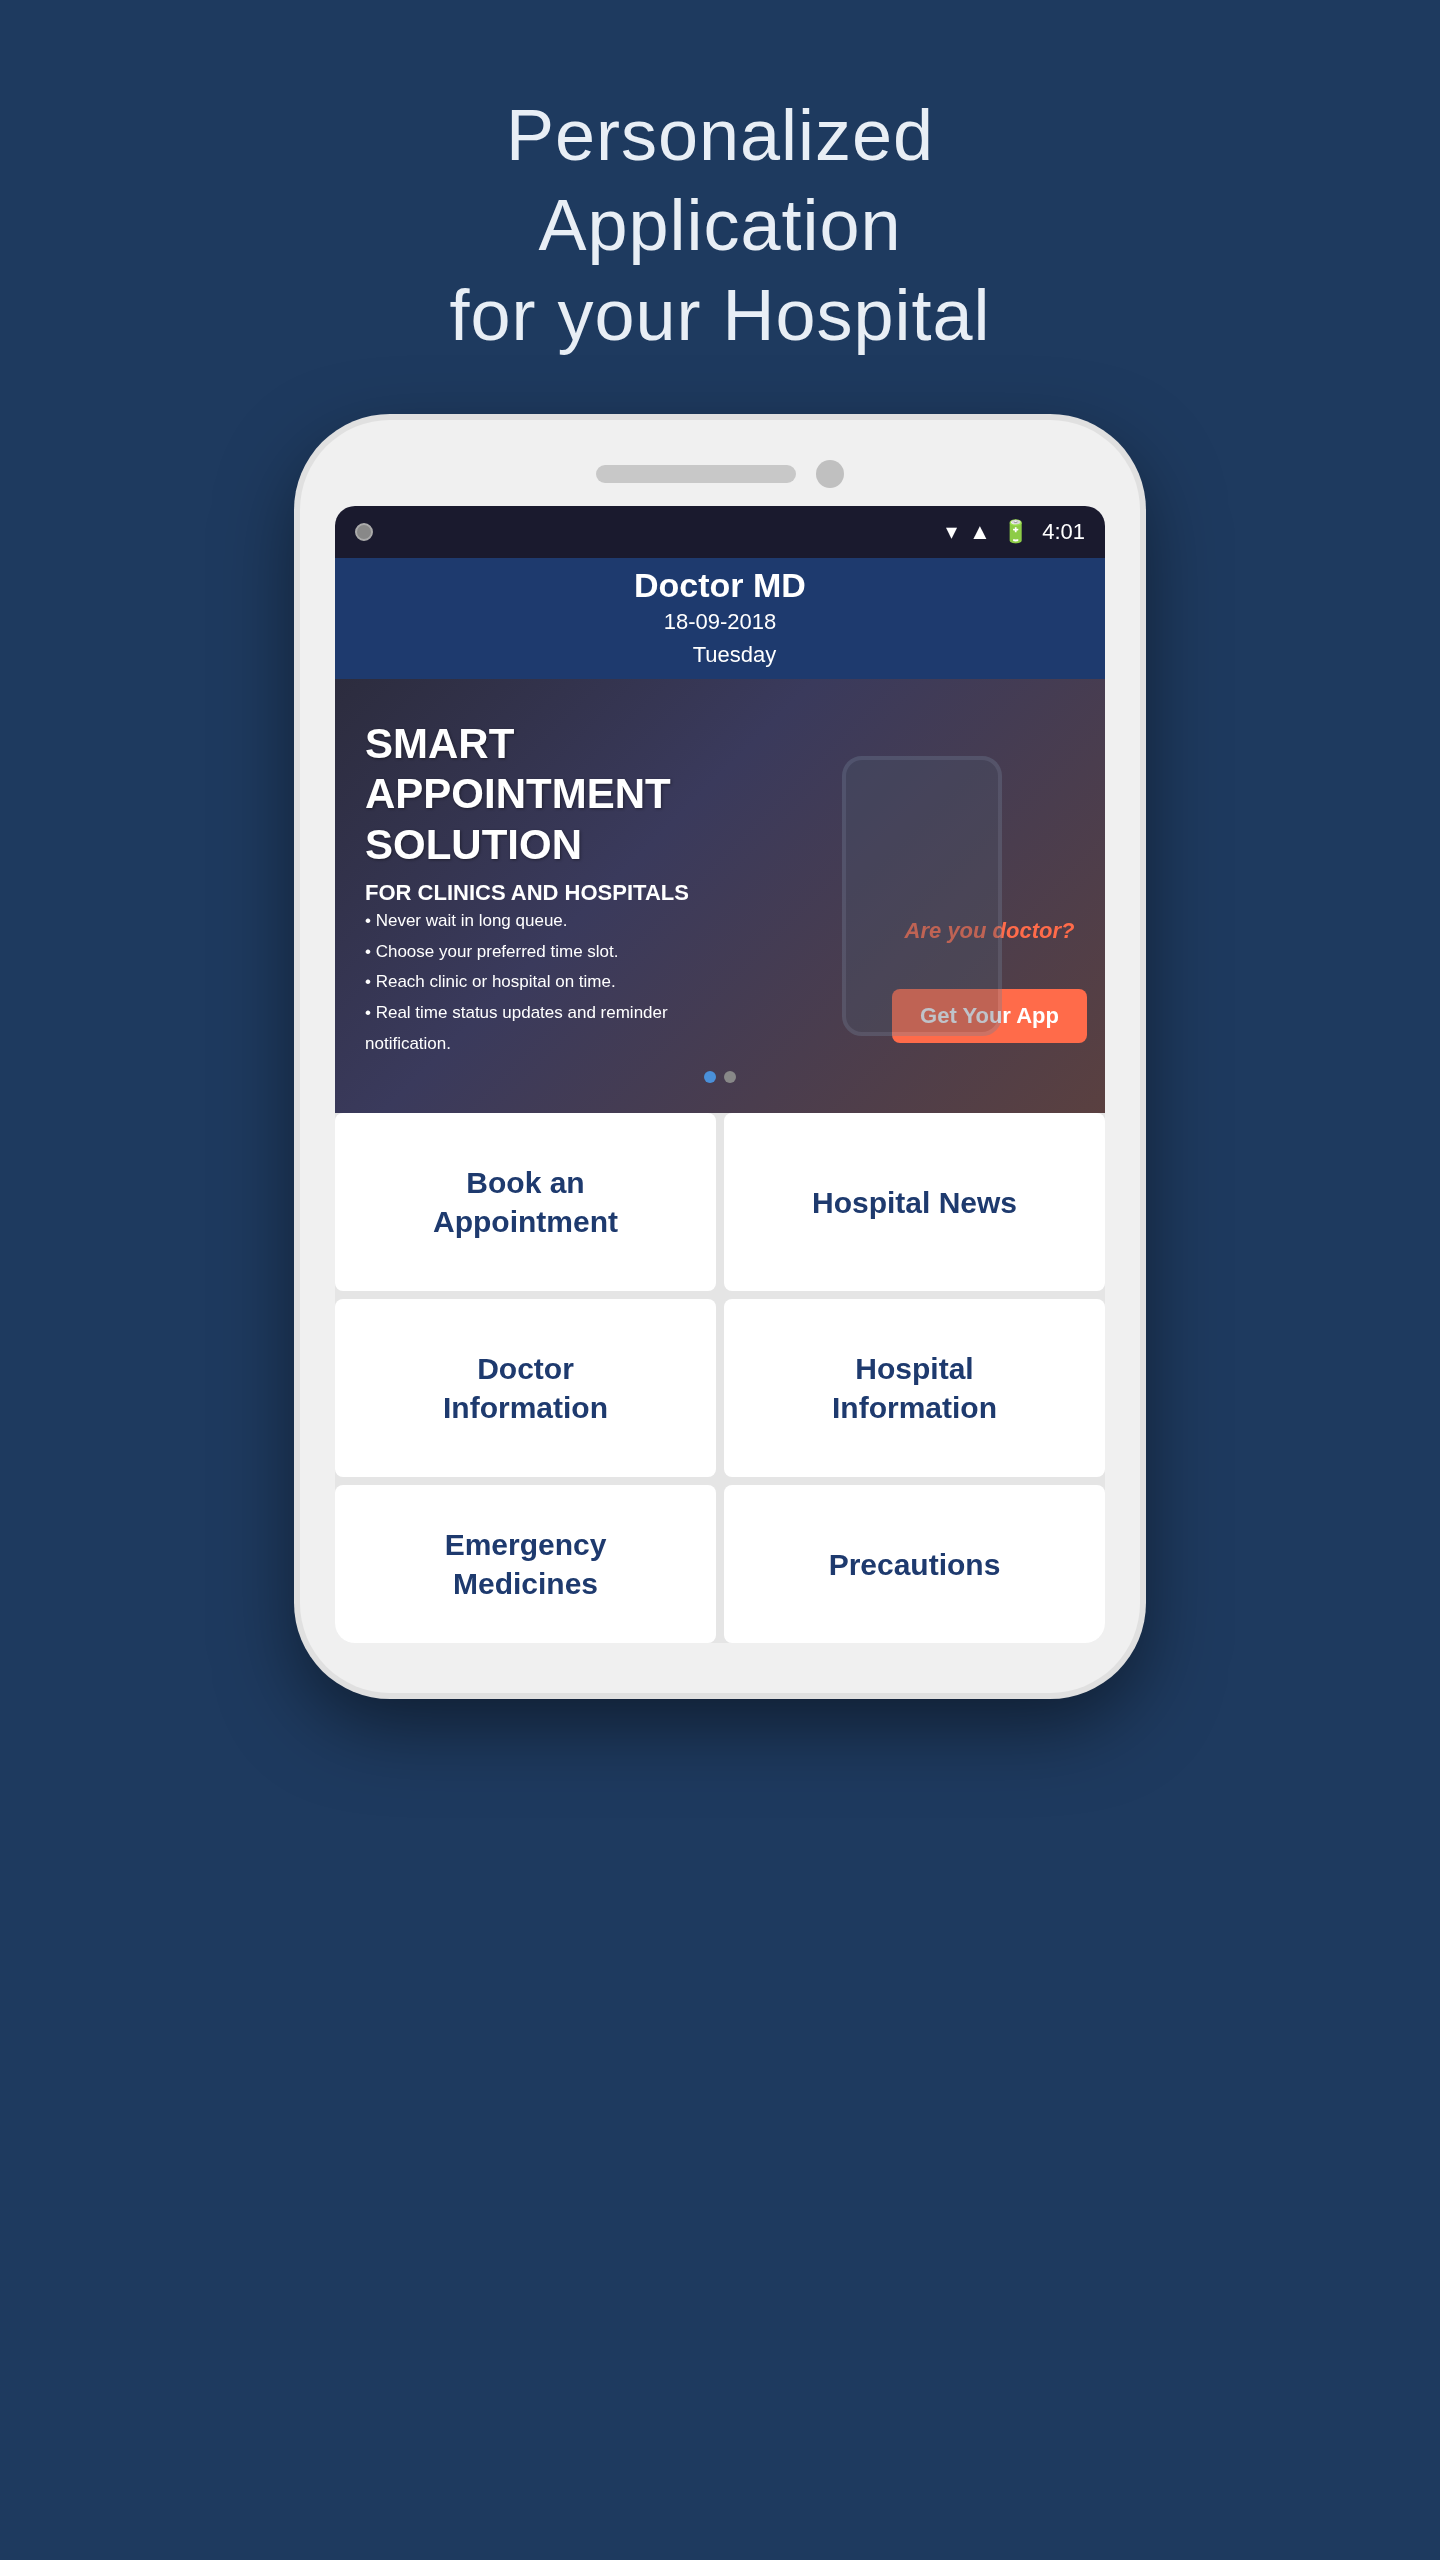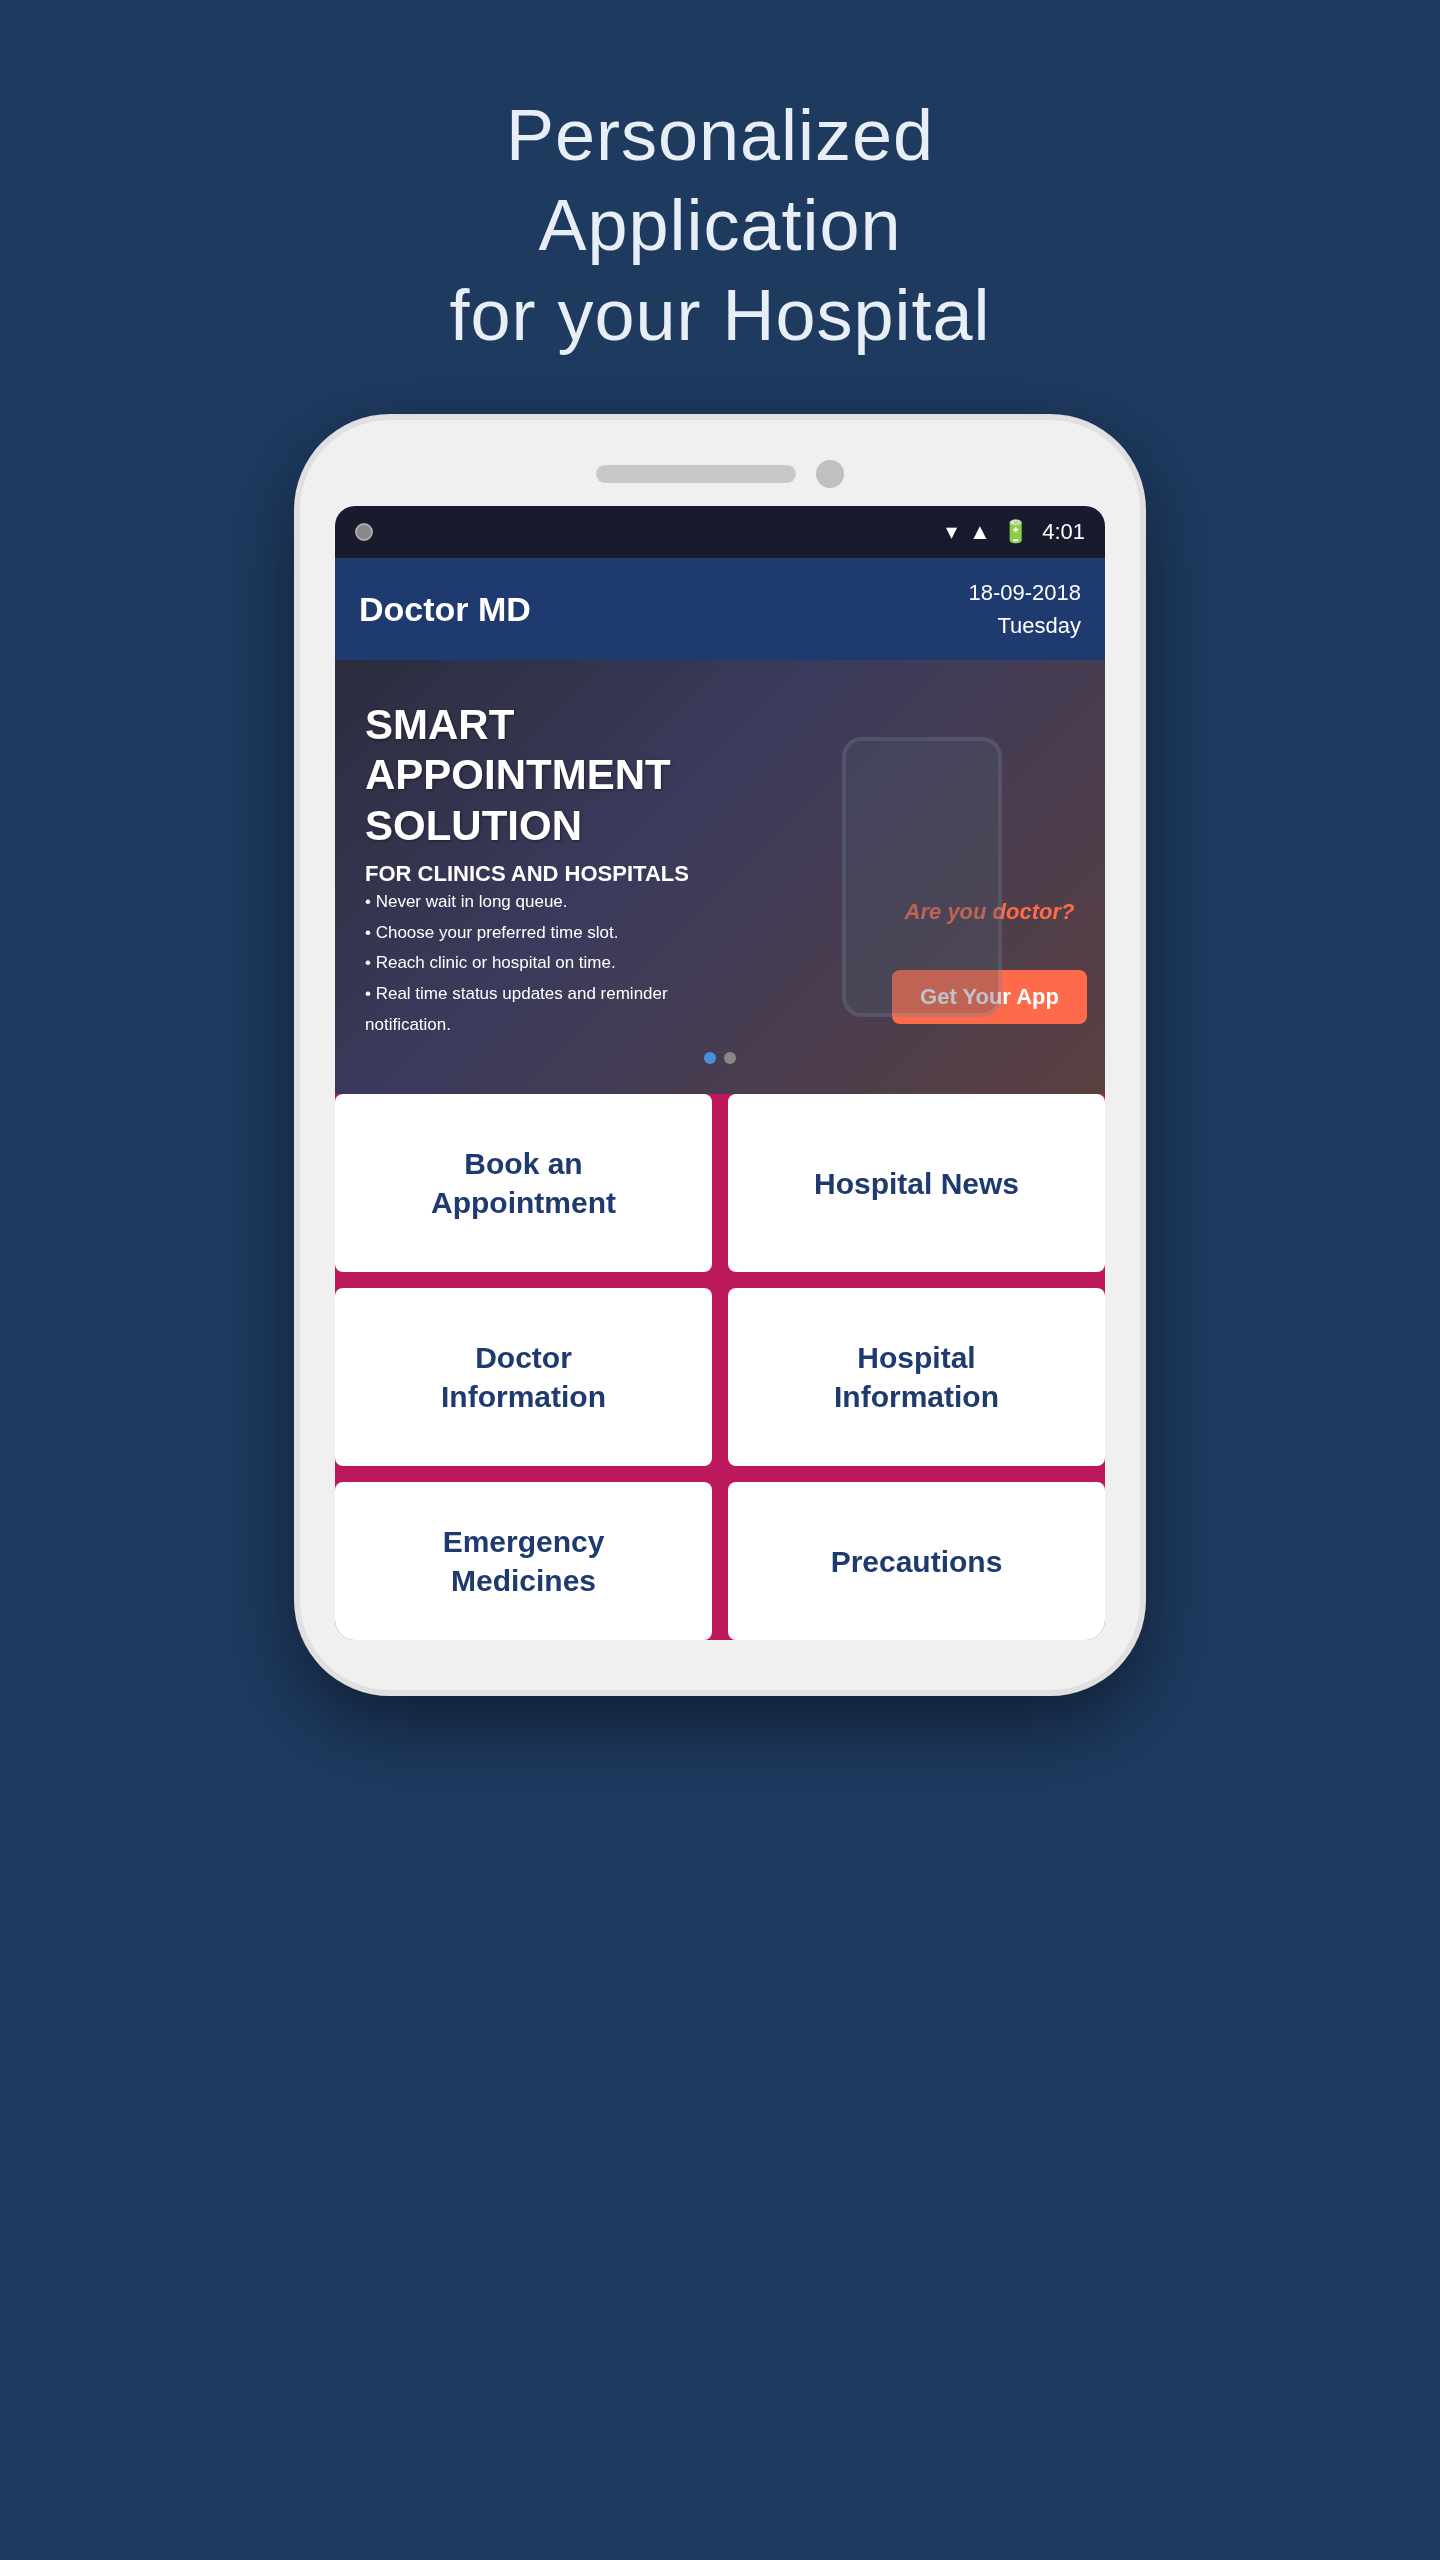--- a/index.html
+++ b/index.html
@@ -99,21 +99,22 @@
       font-size: 22px;
       font-weight: 500;
     }
 
     
     .app-header {
       background: #1e3a6e;
       display: flex;
       justify-content: space-between;
       align-items: center;
-      padding: 18px 24px;
+      padding: 8px 24px;
+      flex-direction: column;
     }
 
     .app-title {
       color: white;
       font-size: 34px;
       font-weight: bold;
     }
 
     .app-date {
       color: white;
@@ -227,22 +228,22 @@
     }
 
     .dot.active {
       background: #4a90d9;
     }
 
     
     .menu-grid {
       display: grid;
       grid-template-columns: 1fr 1fr;
-      gap: 16px;
-      background: #be185d;
+      gap: 8px;
+      background: #e5e5e5;
     }
 
     .menu-item {
       background: white;
       border-radius: 8px;
       display: flex;
       align-items: center;
       justify-content: center;
       text-align: center;
       padding: 50px 20px;

